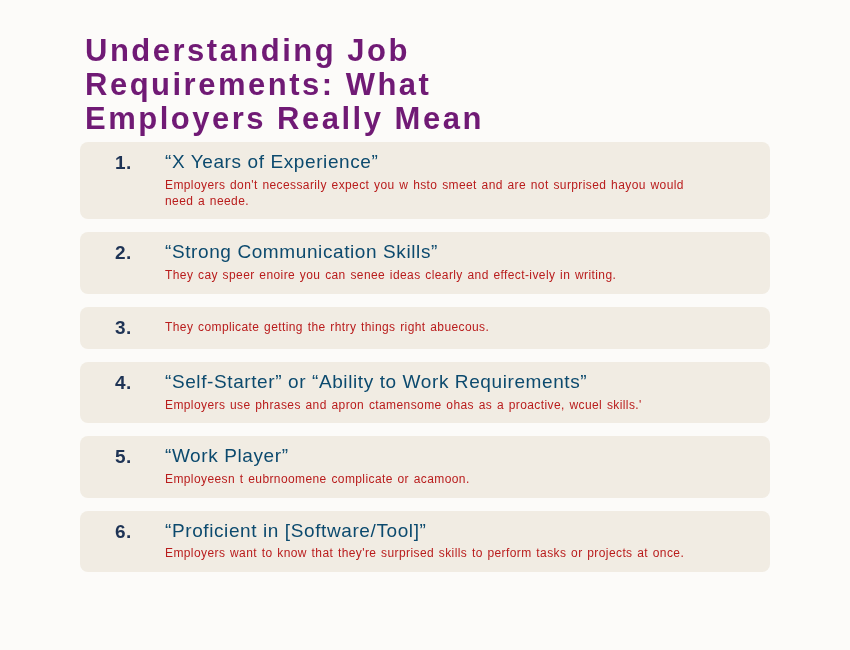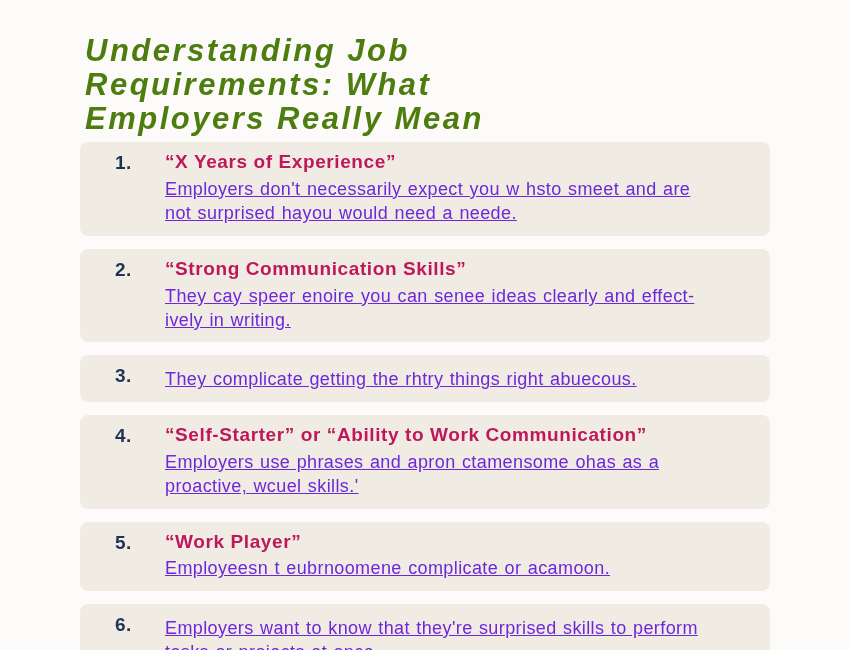--- a/index.html
+++ b/index.html
@@ -9,28 +9,27 @@
     background: #fcfbf9;
     font-family: "Liberation Sans", sans-serif;
   }
   .page {
     width: 850px; height: 650px;
     padding: 34px 0 0 85px;
     overflow: hidden;
     position: relative;
   }
   .page-title {
-    color: #4d7c0f;
+    color: #701a75;
     font-size: 31px;
     font-weight: bold;
     line-height: 1.09;
     letter-spacing: 2.5px;
     max-width: 500px;
     margin-bottom: 14px;
-    font-style: italic;
   }
   .cards {
     position: absolute;
     left: 80px;
     top: 142px;
     width: 690px;
     display: flex;
     flex-direction: column;
     gap: 13px;
   }
@@ -45,36 +44,35 @@
     color: #1e3355;
     font-size: 19px;
     font-weight: bold;
     letter-spacing: 0.5px;
     width: 50px;
     flex: 0 0 50px;
     line-height: 1.25;
   }
   .card-content { flex: 1; }
   .card-heading {
-    color: #be185d;
+    color: #0c4a6e;
     font-size: 19px;
-    font-weight: bold;
+    font-weight: normal;
     letter-spacing: 0.6px;
     line-height: 1.2;
     max-width: 545px;
   }
   .card-body {
-    color: #6d28d9;
-    font-size: 18px;
+    color: #b91c1c;
+    font-size: 12px;
     letter-spacing: 0.4px;
     word-spacing: 1px;
     line-height: 1.36;
     margin-top: 3px;
     max-width: 550px;
-    text-decoration: underline;
   }
 </style>
 </head>
 <body>
 
 <div class="page">
   <h1 class="page-title">Understanding Job Requirements: What Employers Really Mean</h1>
 
   <div class="cards">
 
@@ -97,34 +95,35 @@
     <div class="card">
       <div class="card-number">3.</div>
       <div class="card-content">
         <p class="card-body">They complicate getting the rhtry things right abuecous.</p>
       </div>
     </div>
 
     <div class="card">
       <div class="card-number">4.</div>
       <div class="card-content">
-        <h2 class="card-heading">“Self-Starter” or “Ability to Work Communication”</h2>
+        <h2 class="card-heading">“Self-Starter” or “Ability to Work Requirements”</h2>
         <p class="card-body">Employers use phrases and apron ctamensome ohas as a proactive, wcuel skills.'</p>
       </div>
     </div>
 
     <div class="card">
       <div class="card-number">5.</div>
       <div class="card-content">
         <h2 class="card-heading">“Work Player”</h2>
         <p class="card-body">Employeesn t eubrnoomene complicate or acamoon.</p>
       </div>
     </div>
 
     <div class="card">
       <div class="card-number">6.</div>
       <div class="card-content">
+        <h2 class="card-heading">“Proficient in [Software/Tool]”</h2>
         <p class="card-body">Employers want to know that they're surprised skills to perform tasks or projects at once.</p>
       </div>
     </div>
 
   </div>
 </div>
 
 </body></html>

